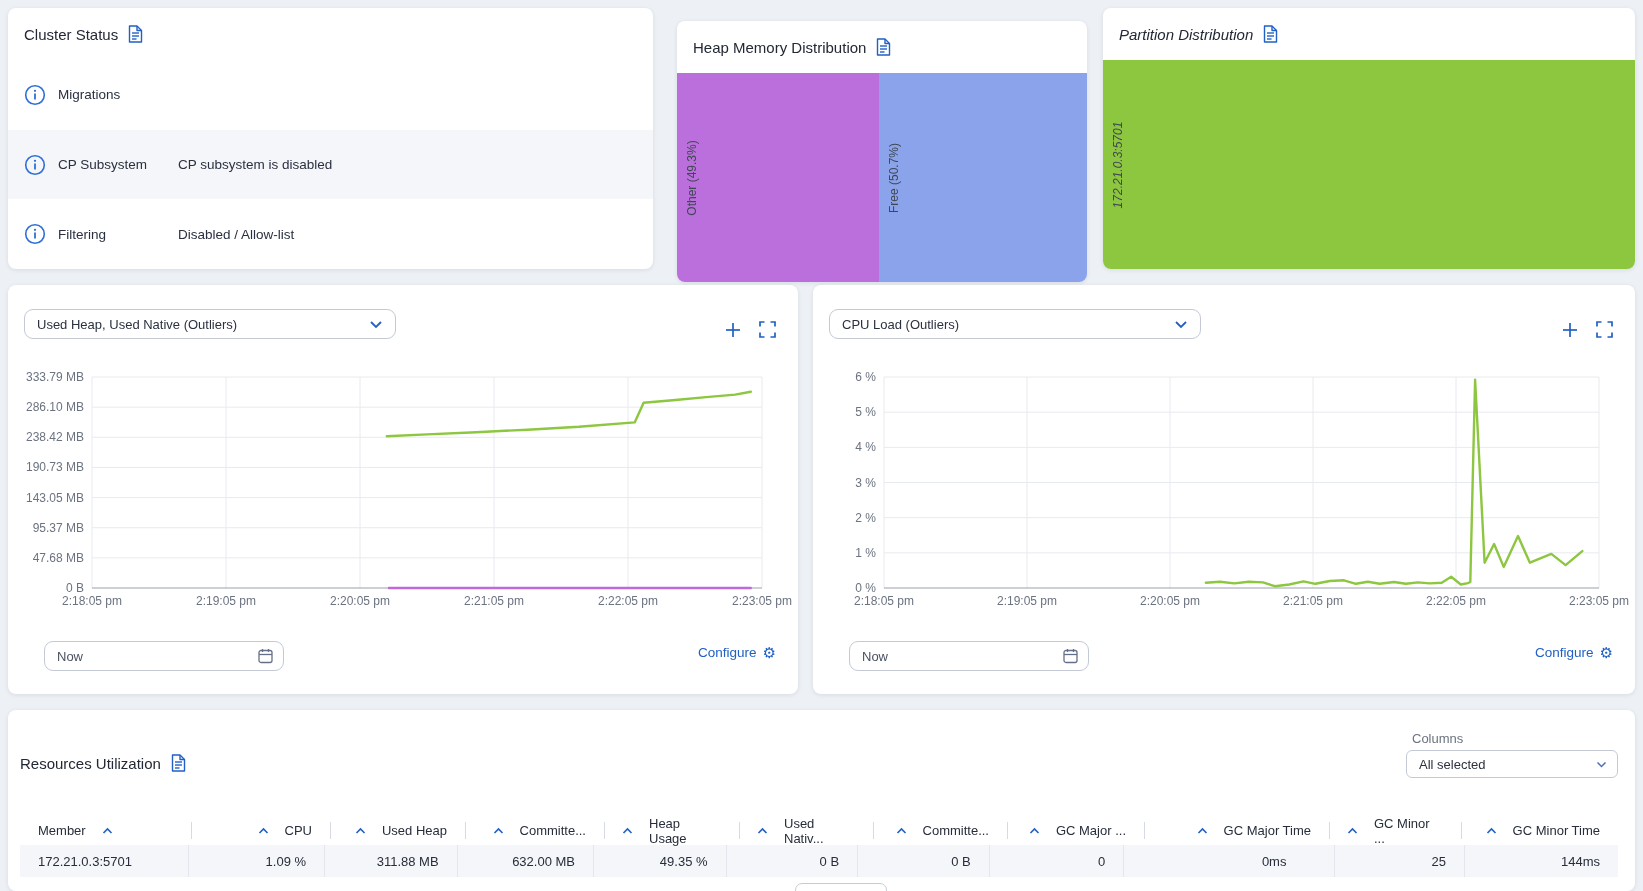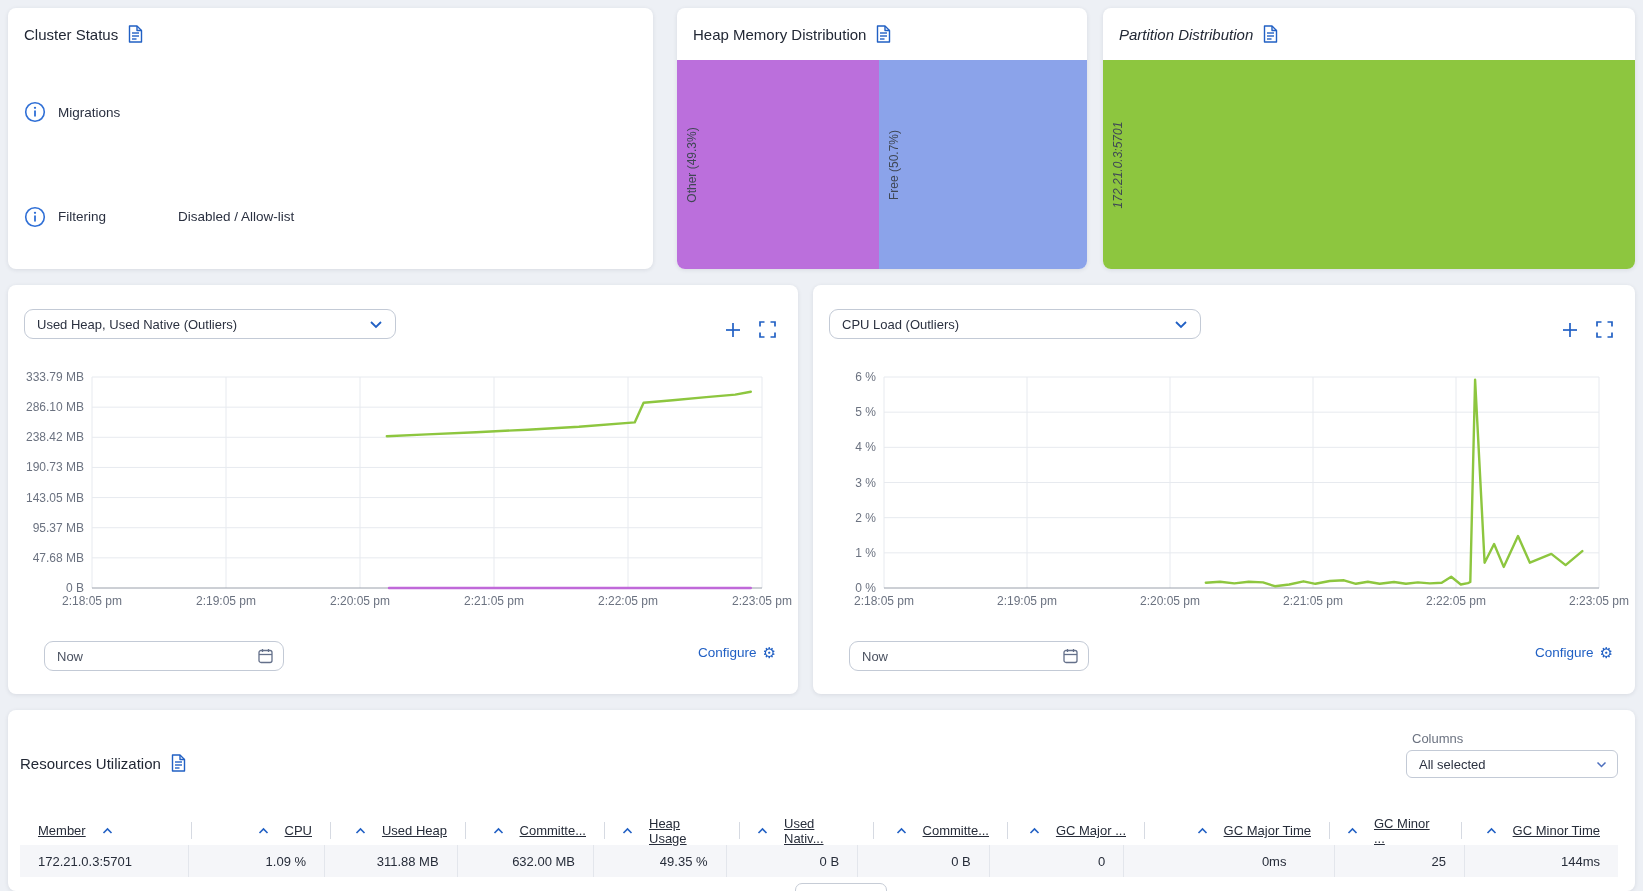--- a/index.html
+++ b/index.html
@@ -7,21 +7,21 @@
        font-family:"Liberation Sans",sans-serif;color:#272d3a;}
   .card{position:absolute;background:#fff;border-radius:8px;box-shadow:0 1px 4px rgba(25,35,60,.10);}
   .card-title{display:flex;align-items:center;gap:10px;font-size:15px;font-weight:500;color:#222835;}
   
   #card-cluster{left:8px;top:8px;width:645px;height:261px;display:flex;flex-direction:column;}
   #card-cluster .card-title{padding:0 0 0 16px;height:52px;}
   .cs-row{flex:1;display:grid;grid-template-columns:34px 120px 1fr;align-items:center;padding-left:16px;}
   .cs-row.striped{background:#f5f6f9;}
   .cs-icon{width:22px;height:22px;display:inline-flex;}
   .cs-label,.cs-value{font-size:13.5px;color:#2a3040;}
-  #card-heap{left:677px;top:8px;width:410px;height:261px;}
+  #card-heap{left:677px;top:21px;width:410px;height:261px;}
   #card-partition{left:1103px;top:8px;width:532px;height:261px;font-style:italic;}
   .dist-title{position:absolute;left:16px;top:0;height:52px;}
   .dist-bars{position:absolute;left:0;right:0;top:52px;bottom:0;display:flex;border-radius:0 0 8px 8px;overflow:hidden;}
   .bar-seg{position:relative;height:100%;}
   .bar-label{position:absolute;left:8px;top:50%;writing-mode:vertical-rl;
              transform:translate(0,-50%) rotate(180deg);font-size:12px;color:#3f4754;white-space:nowrap;}
   
   #card-mem{left:8px;top:285px;width:790px;height:409px;}
   #card-cpu{left:813px;top:285px;width:822px;height:409px;}
   .metric-select{position:absolute;left:16px;top:24px;width:372px;height:30px;border:1px solid #c3cad6;
@@ -40,21 +40,21 @@
   
   #card-table{left:8px;top:710px;width:1627px;height:181px;}
   #card-table .card-title{position:absolute;left:12px;top:44px;}
   .columns-label{position:absolute;left:1404px;top:21px;font-size:13px;color:#6b7280;}
   .columns-select{position:absolute;left:1398px;top:40px;width:212px;height:28px;border:1px solid #c3cad6;
                   border-radius:6px;background:#fff;display:flex;align-items:center;justify-content:space-between;
                   padding:0 10px 0 12px;box-sizing:border-box;font-size:13px;color:#2b3140;cursor:pointer;}
   .rt{position:absolute;left:12px;top:106px;width:1598px;}
   .rt-head{display:flex;height:29px;align-items:center;}
   .th{height:100%;display:flex;align-items:center;justify-content:flex-end;gap:16px;padding:0 18px;
-      box-sizing:border-box;position:relative;font-size:13px;color:#272d3a;cursor:pointer;text-decoration:underline;}
+      box-sizing:border-box;position:relative;font-size:13px;color:#272d3a;cursor:pointer;}
   .th.first{justify-content:flex-start;}
   .th:not(.first)::before{content:'';position:absolute;left:0;top:6px;bottom:6px;width:1px;background:#d6dae2;}
   .rt-row{display:flex;height:32px;background:#f5f6f9;}
   .td{height:100%;display:flex;align-items:center;justify-content:flex-end;padding:0 18px;
       box-sizing:border-box;font-size:13px;color:#272d3a;}
   .td:not(.first){border-left:1px solid #e3e6ec;}
   .td.first{justify-content:flex-start;}
   .pagination-stub{position:absolute;left:787px;top:173px;width:92px;height:40px;background:#fff;
                    border:1px solid #c6ccd6;border-radius:7px;box-sizing:border-box;}
   .caret{flex:0 0 auto;}
@@ -78,20 +78,31 @@
     <div style="display:flex;flex-direction:column;flex:1;">
         <div class="cs-row">
           <span class="cs-icon">
             <svg width="22" height="22" viewBox="0 0 22 22">
               <circle cx="11" cy="11" r="9.3" fill="none" stroke="#2f6fd6" stroke-width="1.6"></circle>
               <circle cx="11" cy="6.8" r="1.15" fill="#2f6fd6"></circle>
               <rect x="10.1" y="9.3" width="1.8" height="6.4" rx="0.9" fill="#2f6fd6"></rect>
             </svg>
           </span>
           <span class="cs-label">Migrations</span>
+        </div>
+        <div class="cs-row striped">
+          <span class="cs-icon">
+            <svg width="22" height="22" viewBox="0 0 22 22">
+              <circle cx="11" cy="11" r="9.3" fill="none" stroke="#2f6fd6" stroke-width="1.6"></circle>
+              <circle cx="11" cy="6.8" r="1.15" fill="#2f6fd6"></circle>
+              <rect x="10.1" y="9.3" width="1.8" height="6.4" rx="0.9" fill="#2f6fd6"></rect>
+            </svg>
+          </span>
+          <span class="cs-label">CP Subsystem</span>
+          <span class="cs-value">CP subsystem is disabled</span>
         </div>
         <div class="cs-row">
           <span class="cs-icon">
             <svg width="22" height="22" viewBox="0 0 22 22">
               <circle cx="11" cy="11" r="9.3" fill="none" stroke="#2f6fd6" stroke-width="1.6"></circle>
               <circle cx="11" cy="6.8" r="1.15" fill="#2f6fd6"></circle>
               <rect x="10.1" y="9.3" width="1.8" height="6.4" rx="0.9" fill="#2f6fd6"></rect>
             </svg>
           </span>
           <span class="cs-label">Filtering</span>

